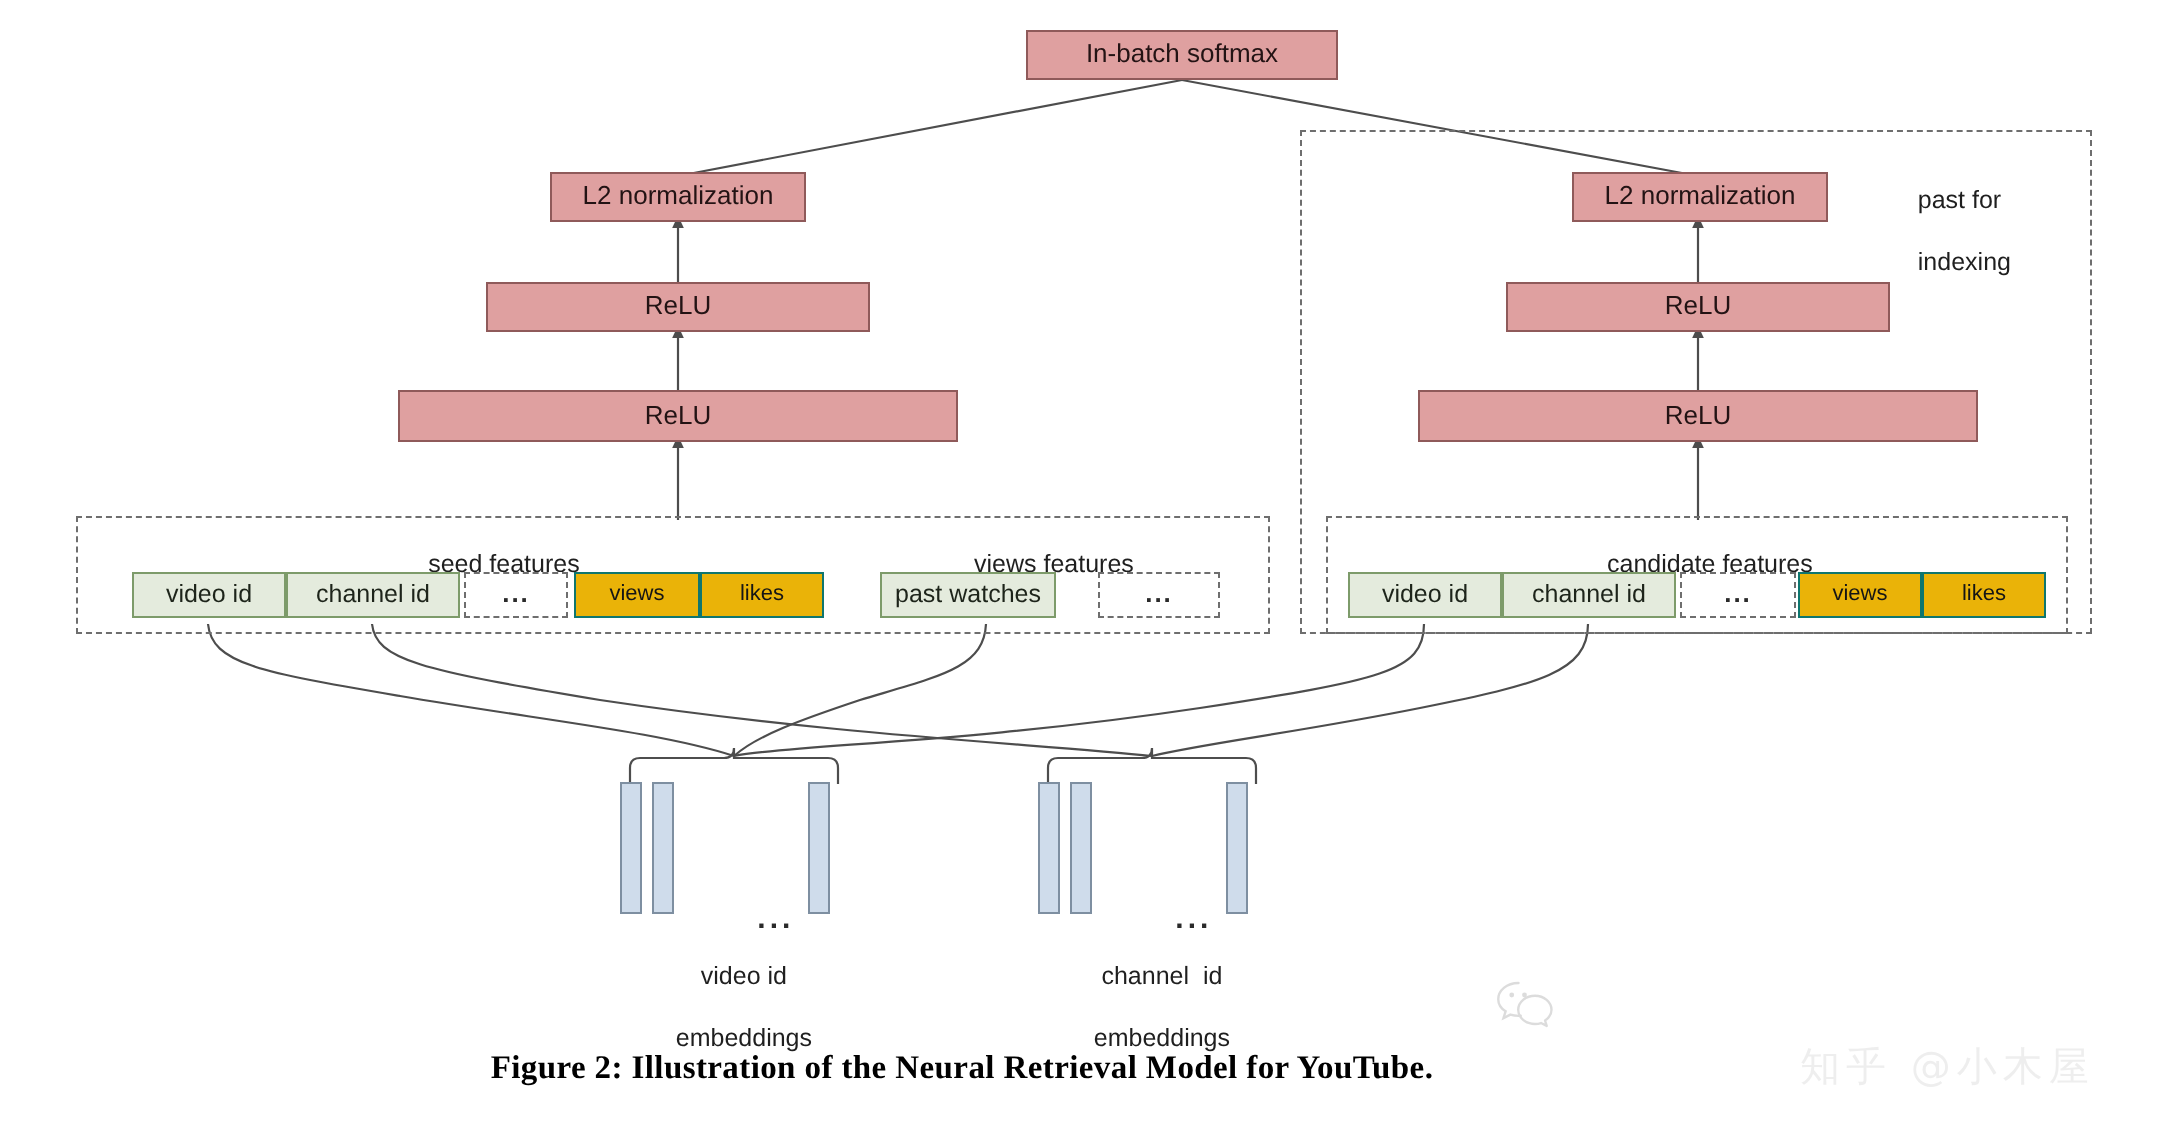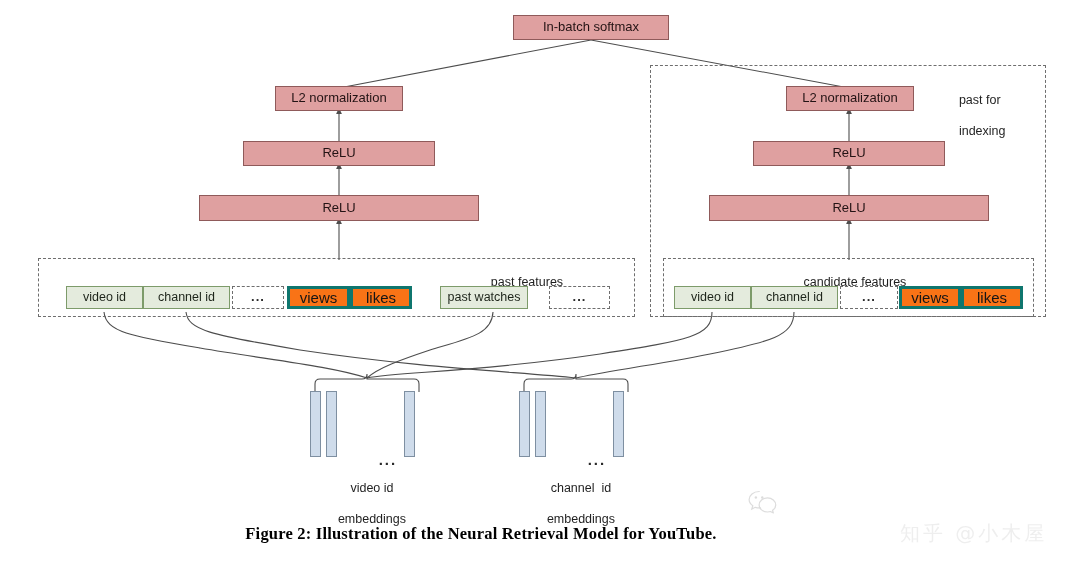--- a/index.html
+++ b/index.html
@@ -10,22 +10,22 @@
 
   
   .node{position:absolute;box-sizing:border-box;display:flex;
         align-items:center;justify-content:center;text-align:center;
         line-height:1.15;}
 
   .pink{background:#dfa0a0;border:1px solid #8f5a5a;color:#231314;
         font-size:13px;}
   .green{background:#e4ebdd;border:1px solid #7d9b6a;color:#1d241a;
          font-size:12.5px;}
-  .gray{background:#f97316;border:3px solid #0f766e;color:#151515;
-        font-size:15px;}
+  .gray{background:#eab308;border:1px solid #0f766e;color:#151515;
+        font-size:11px;}
   .dots{background:#ffffff;border:1px dashed #6e6e6e;color:#2a2a2a;
         font-size:13px;font-weight:700;letter-spacing:1px;}
   .blue{background:#cfdceb;border:1px solid #7e8fa1;}
 
   .dashbox{position:absolute;box-sizing:border-box;
            border:1px dashed #6e6e6e;background:transparent;}
 
   .lbl{position:absolute;font-size:12.5px;color:#1f1f1f;
        white-space:pre;line-height:1.25;}
   .lbl.center{text-align:center;}
@@ -117,39 +117,42 @@
     <span>ReLU</span>
   </div>
 
   <div class="lbl" style="left:945px;top:77px;width:90px;">
     <span>past for</span><br>
     <span>indexing</span>
   </div>
 
   <div class="dashbox" style="left:38px;top:258px;width:597px;height:59px;"></div>
 
+  <div class="lbl center" style="left:150px;top:259px;width:190px;">
+    <span>seed features</span>
+  </div>
 
   <div class="node green" style="left:66px;top:286px;width:77px;height:23px;">
     <span>video id</span>
   </div>
   <div class="node green" style="left:143px;top:286px;width:87px;height:23px;">
     <span>channel id</span>
   </div>
   <div class="node dots" style="left:232px;top:286px;width:52px;height:23px;">
     <span>...</span>
   </div>
   <div class="node gray" style="left:287px;top:286px;width:63px;height:23px;">
     <span>views</span>
   </div>
   <div class="node gray" style="left:350px;top:286px;width:62px;height:23px;">
     <span>likes</span>
   </div>
 
   <div class="lbl center" style="left:430px;top:259px;width:180px;">
-    <span>past features</span>
+    <span>views features</span>
   </div>
 
   <div class="node green" style="left:440px;top:286px;width:88px;height:23px;">
     <span>past watches</span>
   </div>
   <div class="node dots" style="left:549px;top:286px;width:61px;height:23px;">
     <span>...</span>
   </div>
 
   <div class="dashbox" style="left:663px;top:258px;width:371px;height:59px;"></div>

